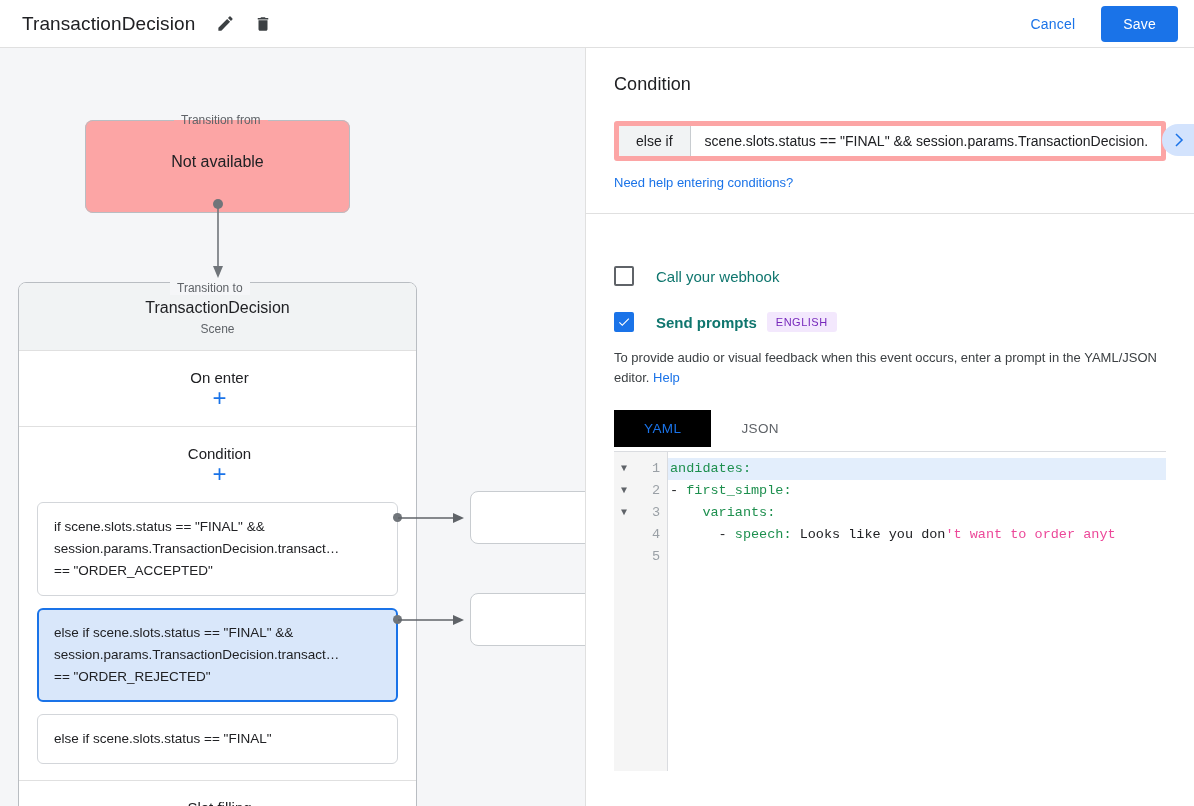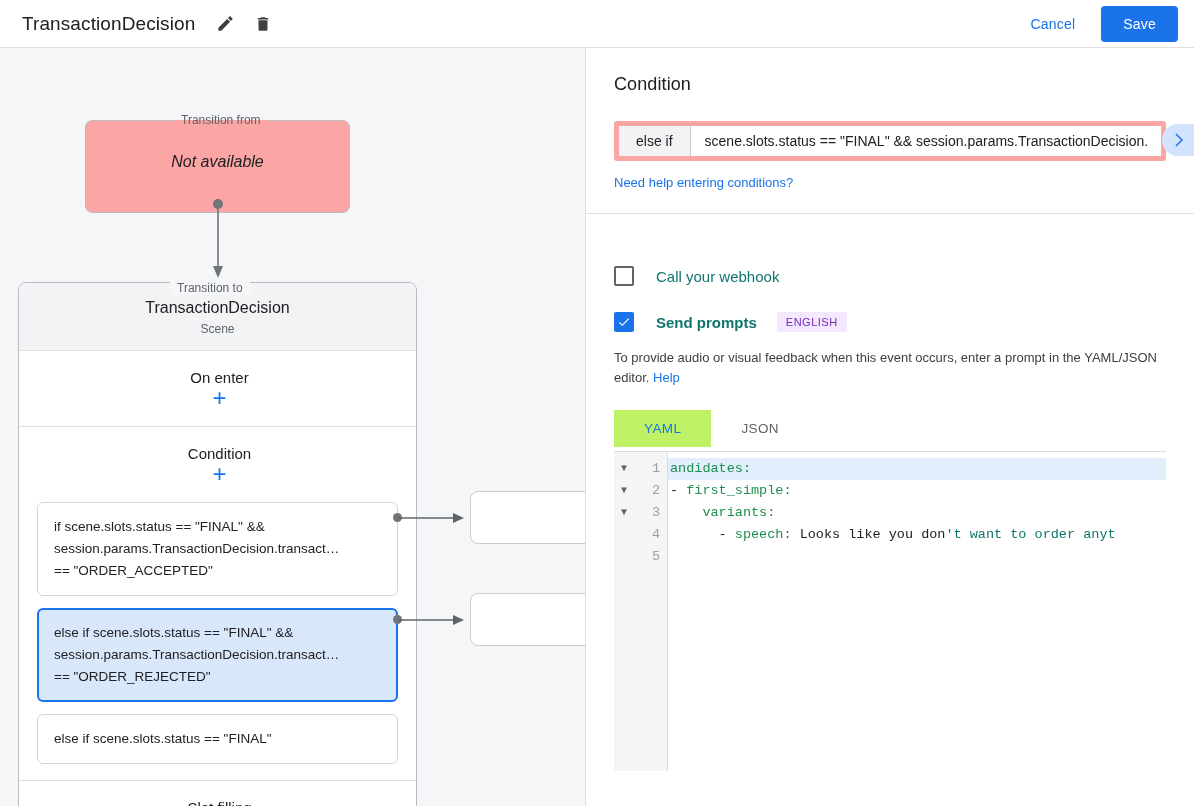--- a/index.html
+++ b/index.html
@@ -46,21 +46,21 @@
   fieldset.node {
     position: absolute; border: 1px solid #b9bdc2; border-radius: 8px;
     padding: 0; background: #fca5a5;
   }
   fieldset.node > legend {
     font-size: 12px; color: #5f6368; padding: 0 7px; margin-left: 88px;
   }
   .node-from { left: 85px; top: 65px; width: 265px; height: 100px; }
   .node-from .body-txt {
     display: flex; align-items: center; justify-content: center;
-    height: 100%; font-size: 16px; color: #202124; margin-top: -8px; font-style: italic;
+    height: 100%; font-size: 16px; color: #202124; margin-top: -8px;
   }
 
   .node-to {
     position: absolute; left: 18px; top: 234px; width: 399px;
     border: 1px solid #b9bdc2; border-radius: 8px; background: #fff; overflow: hidden;
   }
   .node-to-legend {
     position: absolute; left: 170px; top: 233px; background: #f5f6f8;
     padding: 0 7px; font-size: 12px; color: #5f6368; z-index: 3;
   }
@@ -137,56 +137,56 @@
   .check-row { display: flex; align-items: center; margin-top: 26px; }
   .cbox {
     width: 20px; height: 20px; border: 2px solid #5f6368; border-radius: 2px;
     background: #fff; cursor: pointer; display: flex; align-items: center;
     justify-content: center; flex: none;
   }
   .cbox.on { background: #1a73e8; border-color: #1a73e8; }
   .check-label { margin-left: 22px; font-size: 15px; color: #0f766e; }
   .check-label.bold { font-weight: bold; }
   .lang-badge {
-    margin-left: 20px; background: #f3e8fd; color: #7627bb; font-size: 11px;
+    margin-left: 10px; background: #f3e8fd; color: #7627bb; font-size: 11px;
     letter-spacing: .5px; padding: 4px 9px; border-radius: 3px;
   }
   .note {
     margin-top: 16px; font-size: 13px; line-height: 20px; color: #3c4043;
     max-width: 552px;
   }
   .note a { color: #1a73e8; text-decoration: none; }
 
   
   .tabs { display: flex; margin-top: 22px; }
   .tab {
     padding: 11px 30px; font-size: 13.5px; color: #5f6368; cursor: pointer;
     letter-spacing: .4px; background: none; border: none;
     font-family: "Liberation Sans", sans-serif;
   }
-  .tab.active { background: #bef264; color: #1a73e8; }
+  .tab.active { background: #000000; color: #1a73e8; }
 
   
   .editor {
     margin-top: 4px; border-top: 1px solid #dadce0; display: flex;
     height: 320px; overflow: hidden; font-family: "Liberation Mono", monospace;
     font-size: 13.5px; line-height: 22px;
   }
   .gutter {
     width: 54px; min-width: 54px; background: #f5f5f5; border-right: 1px solid #dadce0;
     padding-top: 6px; color: #9aa0a6; position: relative;
   }
   .g-row { height: 22px; display: flex; align-items: center; justify-content: flex-end; padding-right: 7px; }
   .g-fold { position: absolute; left: 7px; color: #5f6368; font-size: 10px; }
   .code { flex: 1; padding-top: 6px; background: #fff; position: relative; overflow: hidden; }
   .c-line { height: 22px; white-space: pre; padding-left: 2px; }
   .c-line.hl { background: #e3eefc; }
   .k { color: #1d8f4e; }
   .p { color: #1d8f4e; }
-  .s { color: #0f766e; }
+  .s { color: #ec4899; }
   .t { color: #202124; }
 </style>
 </head>
 <body>
 
 <div id="app">
 
   <div class="header">
     <div class="header-title">TransactionDecision</div>
     <div class="header-icons">

